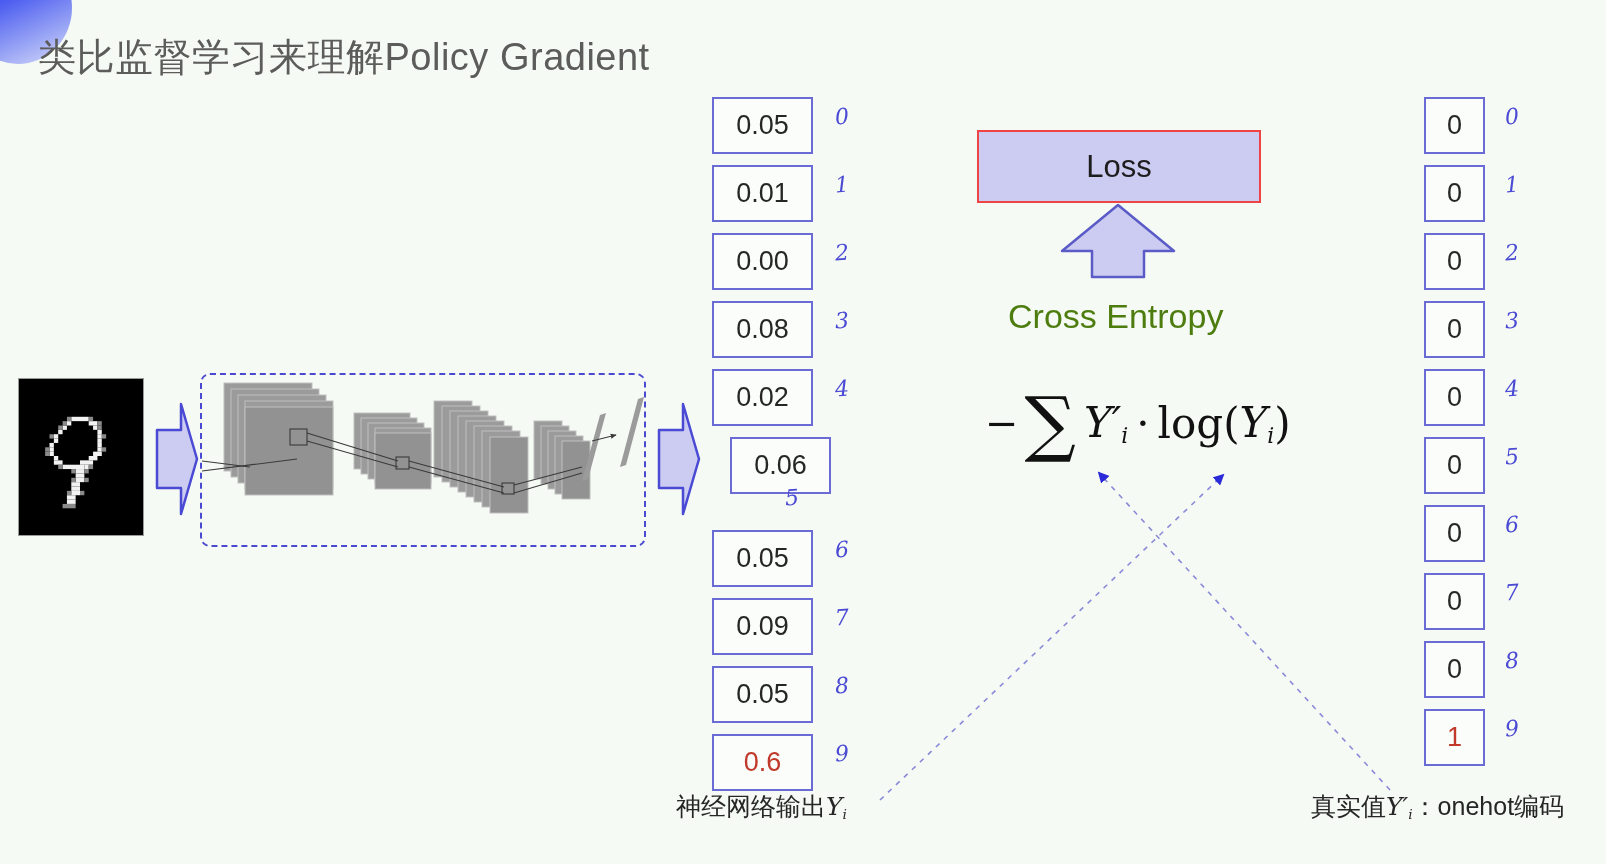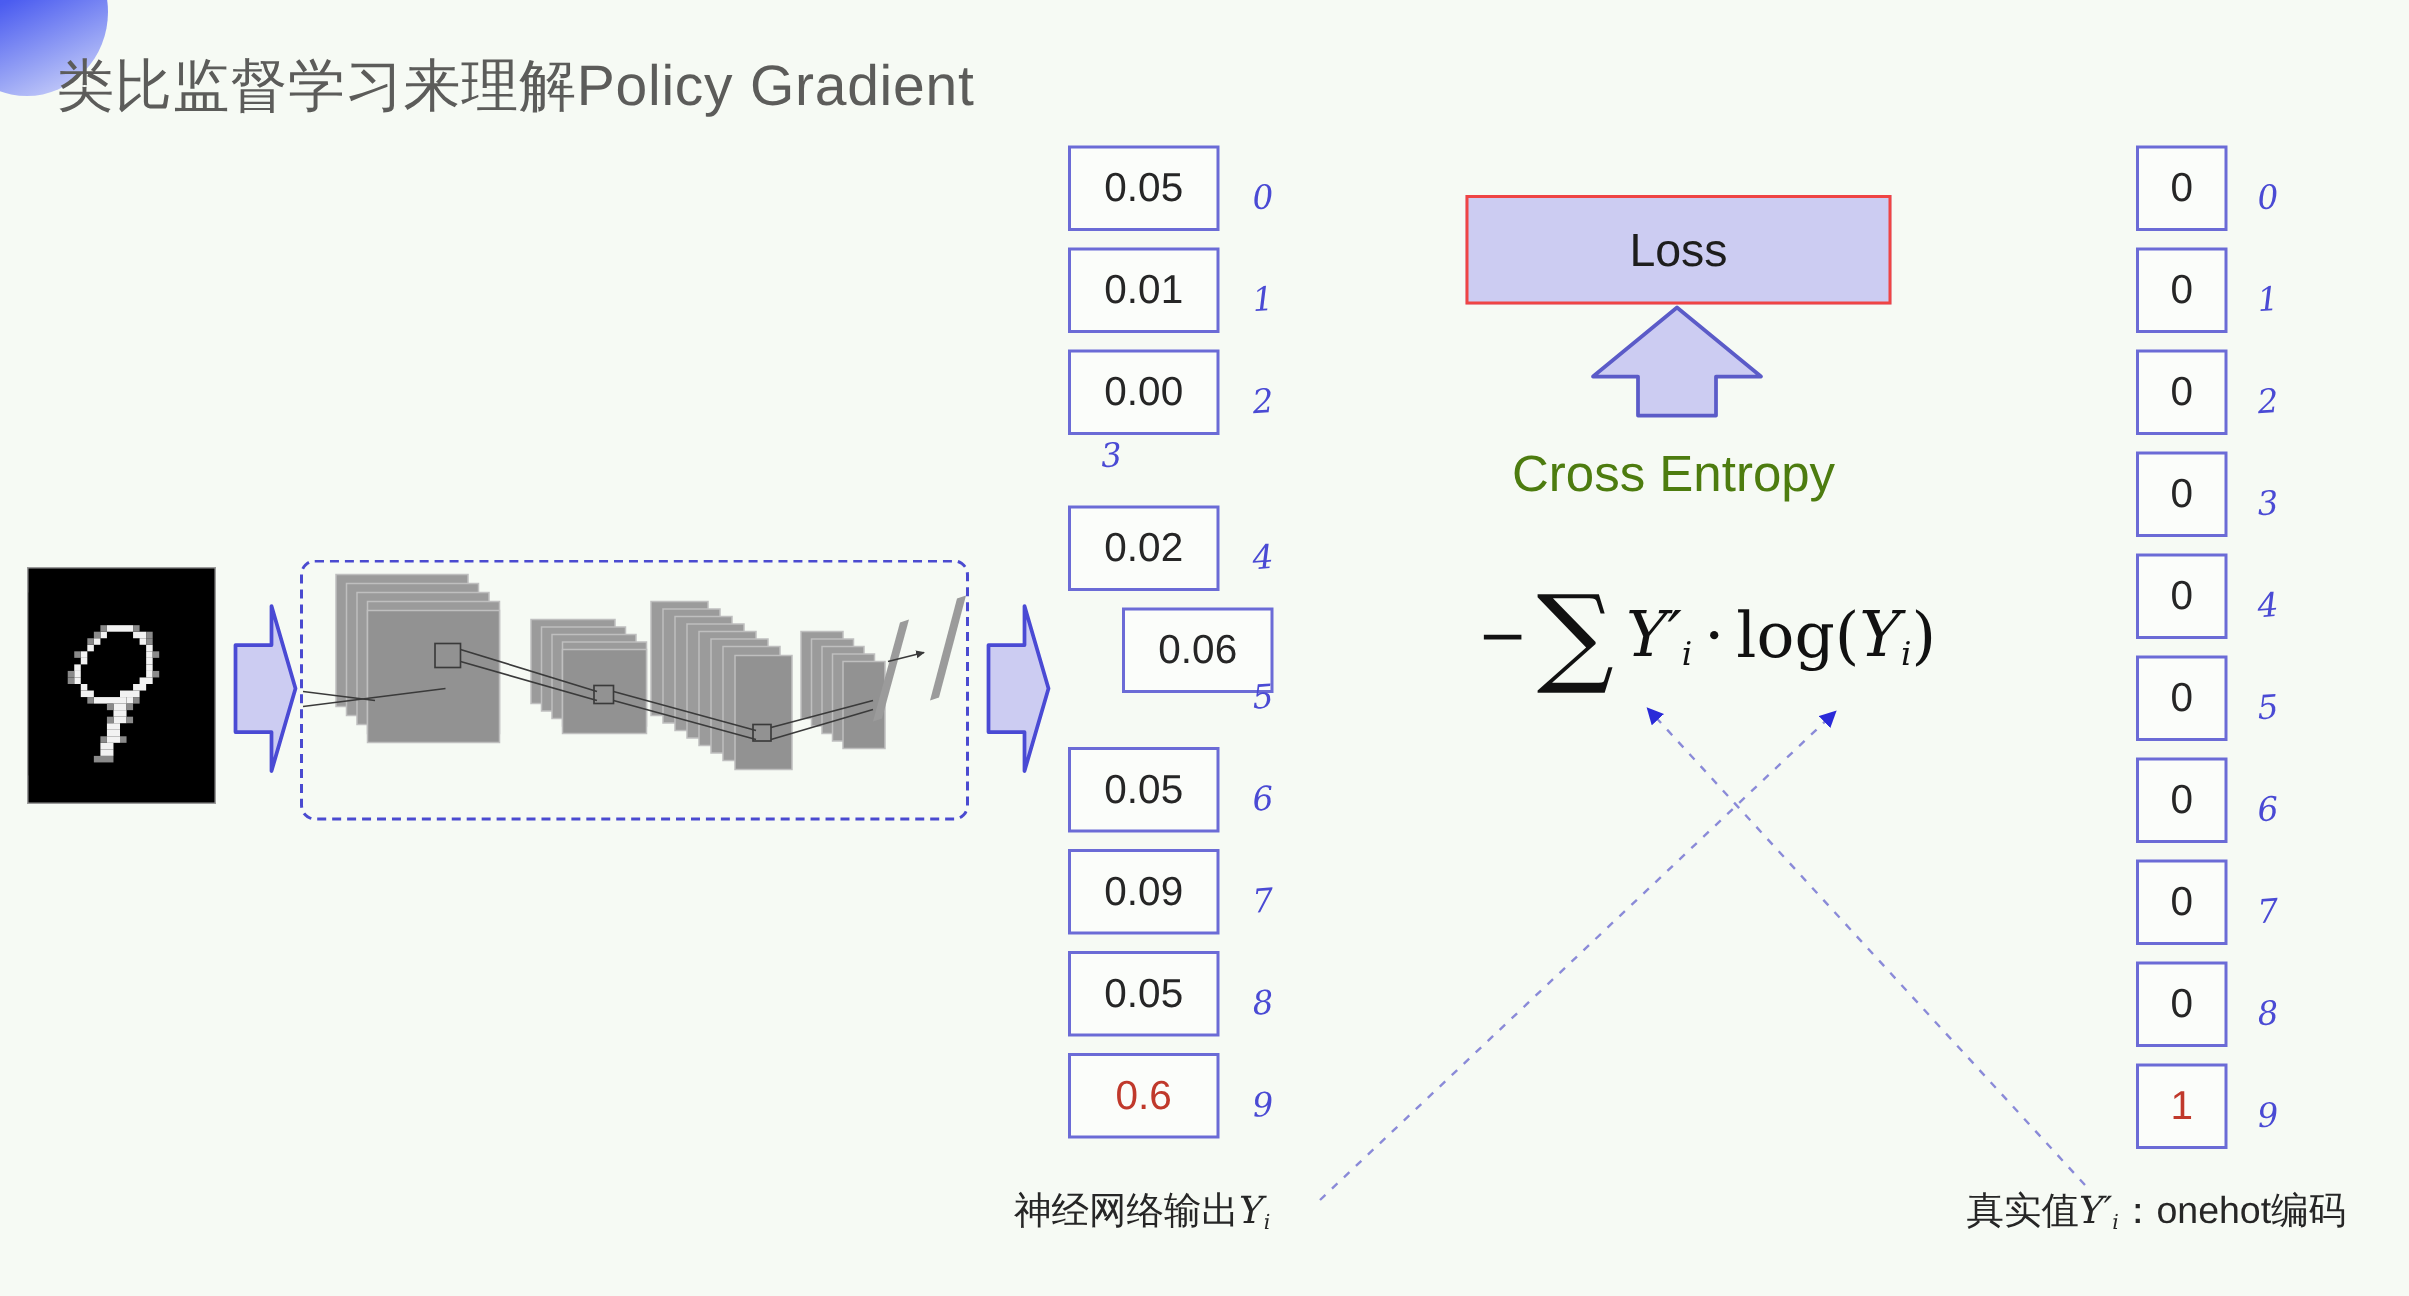--- a/index.html
+++ b/index.html
@@ -75,21 +75,21 @@
   }
   #cnn-art svg { display: block; }
 
   
   .vec-col {
     position: absolute;
   }
   .vec-row {
     position: relative;
     display: flex;
-    align-items: flex-end;
+    align-items: center;
   }
   .vec-cell {
     box-sizing: border-box;
     border: 2px solid #6b6bd6;
     background: #fbfdfa;
     display: flex;
     align-items: center;
     justify-content: center;
     font-size: 27px;
     color: #262626;
@@ -341,20 +341,21 @@
     </div>
     <div class="vec-row" style="margin-bottom:11px;">
       <div class="vec-cell wide">0.01</div>
       <div class="vec-index">1</div>
     </div>
     <div class="vec-row" style="margin-bottom:11px;">
       <div class="vec-cell wide">0.00</div>
       <div class="vec-index">2</div>
     </div>
     <div class="vec-row" style="margin-bottom:11px;">
+      <div class="vec-cell wide">0.08</div>
       <div class="vec-index">3</div>
     </div>
     <div class="vec-row" style="margin-bottom:11px;">
       <div class="vec-cell wide">0.02</div>
       <div class="vec-index">4</div>
     </div>
     <div class="vec-row" style="margin-bottom:11px;flex-direction:column;">
       <div class="vec-cell wide">0.06</div>
       <div class="vec-index">5</div>
     </div>

